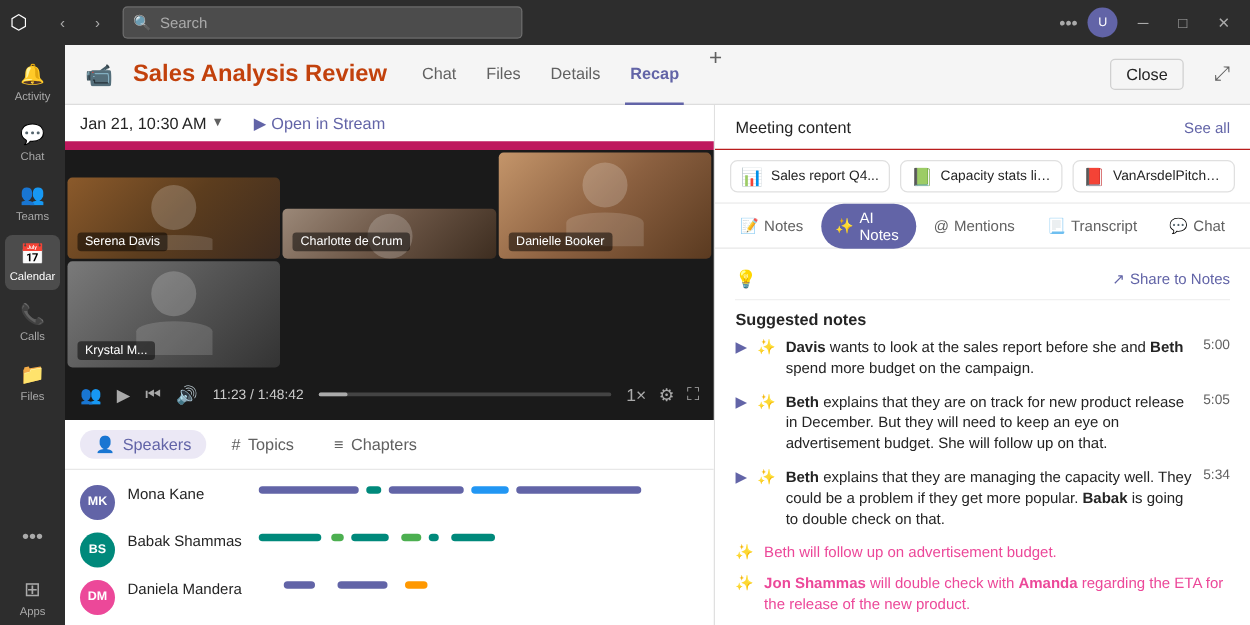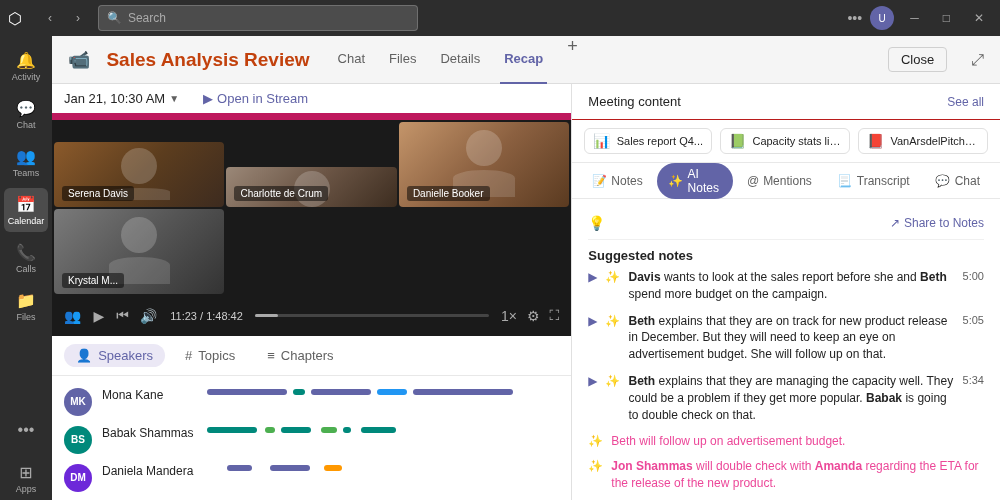--- a/index.html
+++ b/index.html
@@ -392,21 +392,21 @@
           <div class="speaker-timeline">
             <div class="timeline-segment seg-teal" style="width:50px;"></div>
             <div class="timeline-segment seg-green" style="width:10px;margin-left:6px;"></div>
             <div class="timeline-segment seg-teal" style="width:30px;margin-left:4px;"></div>
             <div class="timeline-segment seg-green" style="width:16px;margin-left:8px;"></div>
             <div class="timeline-segment seg-teal" style="width:8px;margin-left:4px;"></div>
             <div class="timeline-segment seg-teal" style="width:35px;margin-left:8px;"></div>
           </div>
         </div>
         <div class="speaker-row">
-          <div class="speaker-avatar" style="background:#6d28d9;">DM</div>
+          <div class="speaker-avatar" style="background:#ec4899;">DM</div>
           <span class="speaker-name">Daniela Mandera</span>
           <div class="speaker-timeline">
             <div class="timeline-segment seg-purple" style="width:25px;margin-left:20px;"></div>
             <div class="timeline-segment seg-purple" style="width:40px;margin-left:16px;"></div>
             <div class="timeline-segment seg-orange" style="width:18px;margin-left:12px;"></div>
           </div>
         </div>
       </div>
     </div>
 

